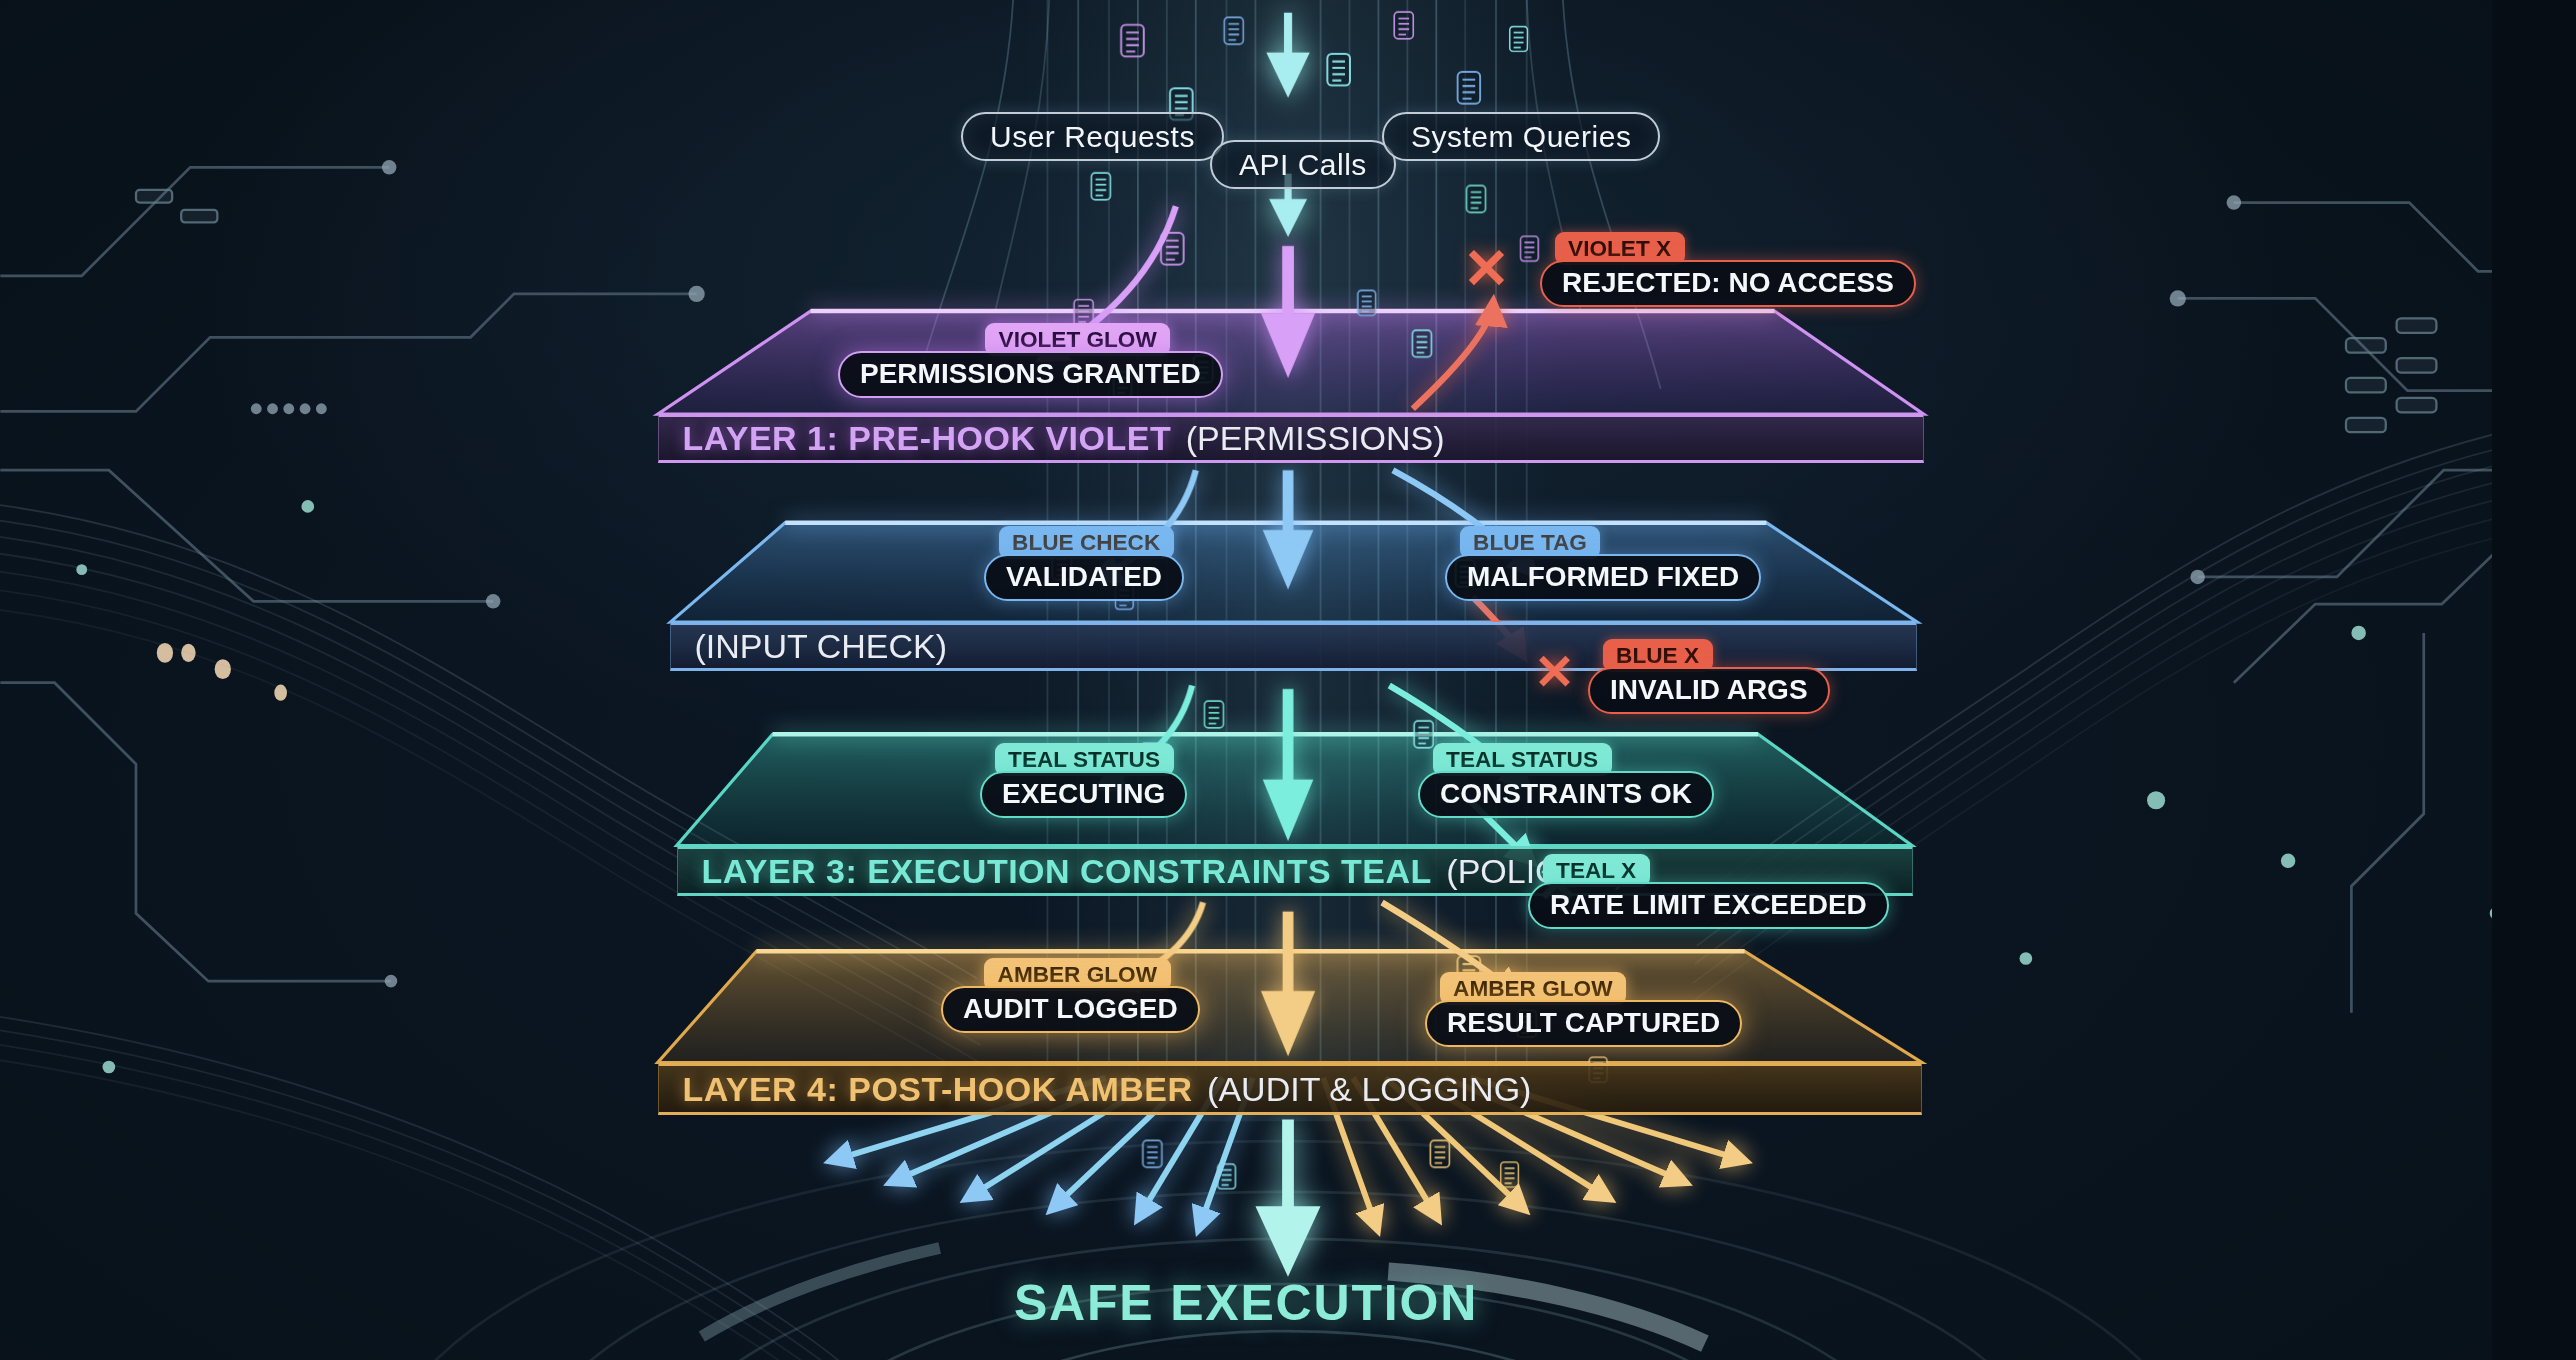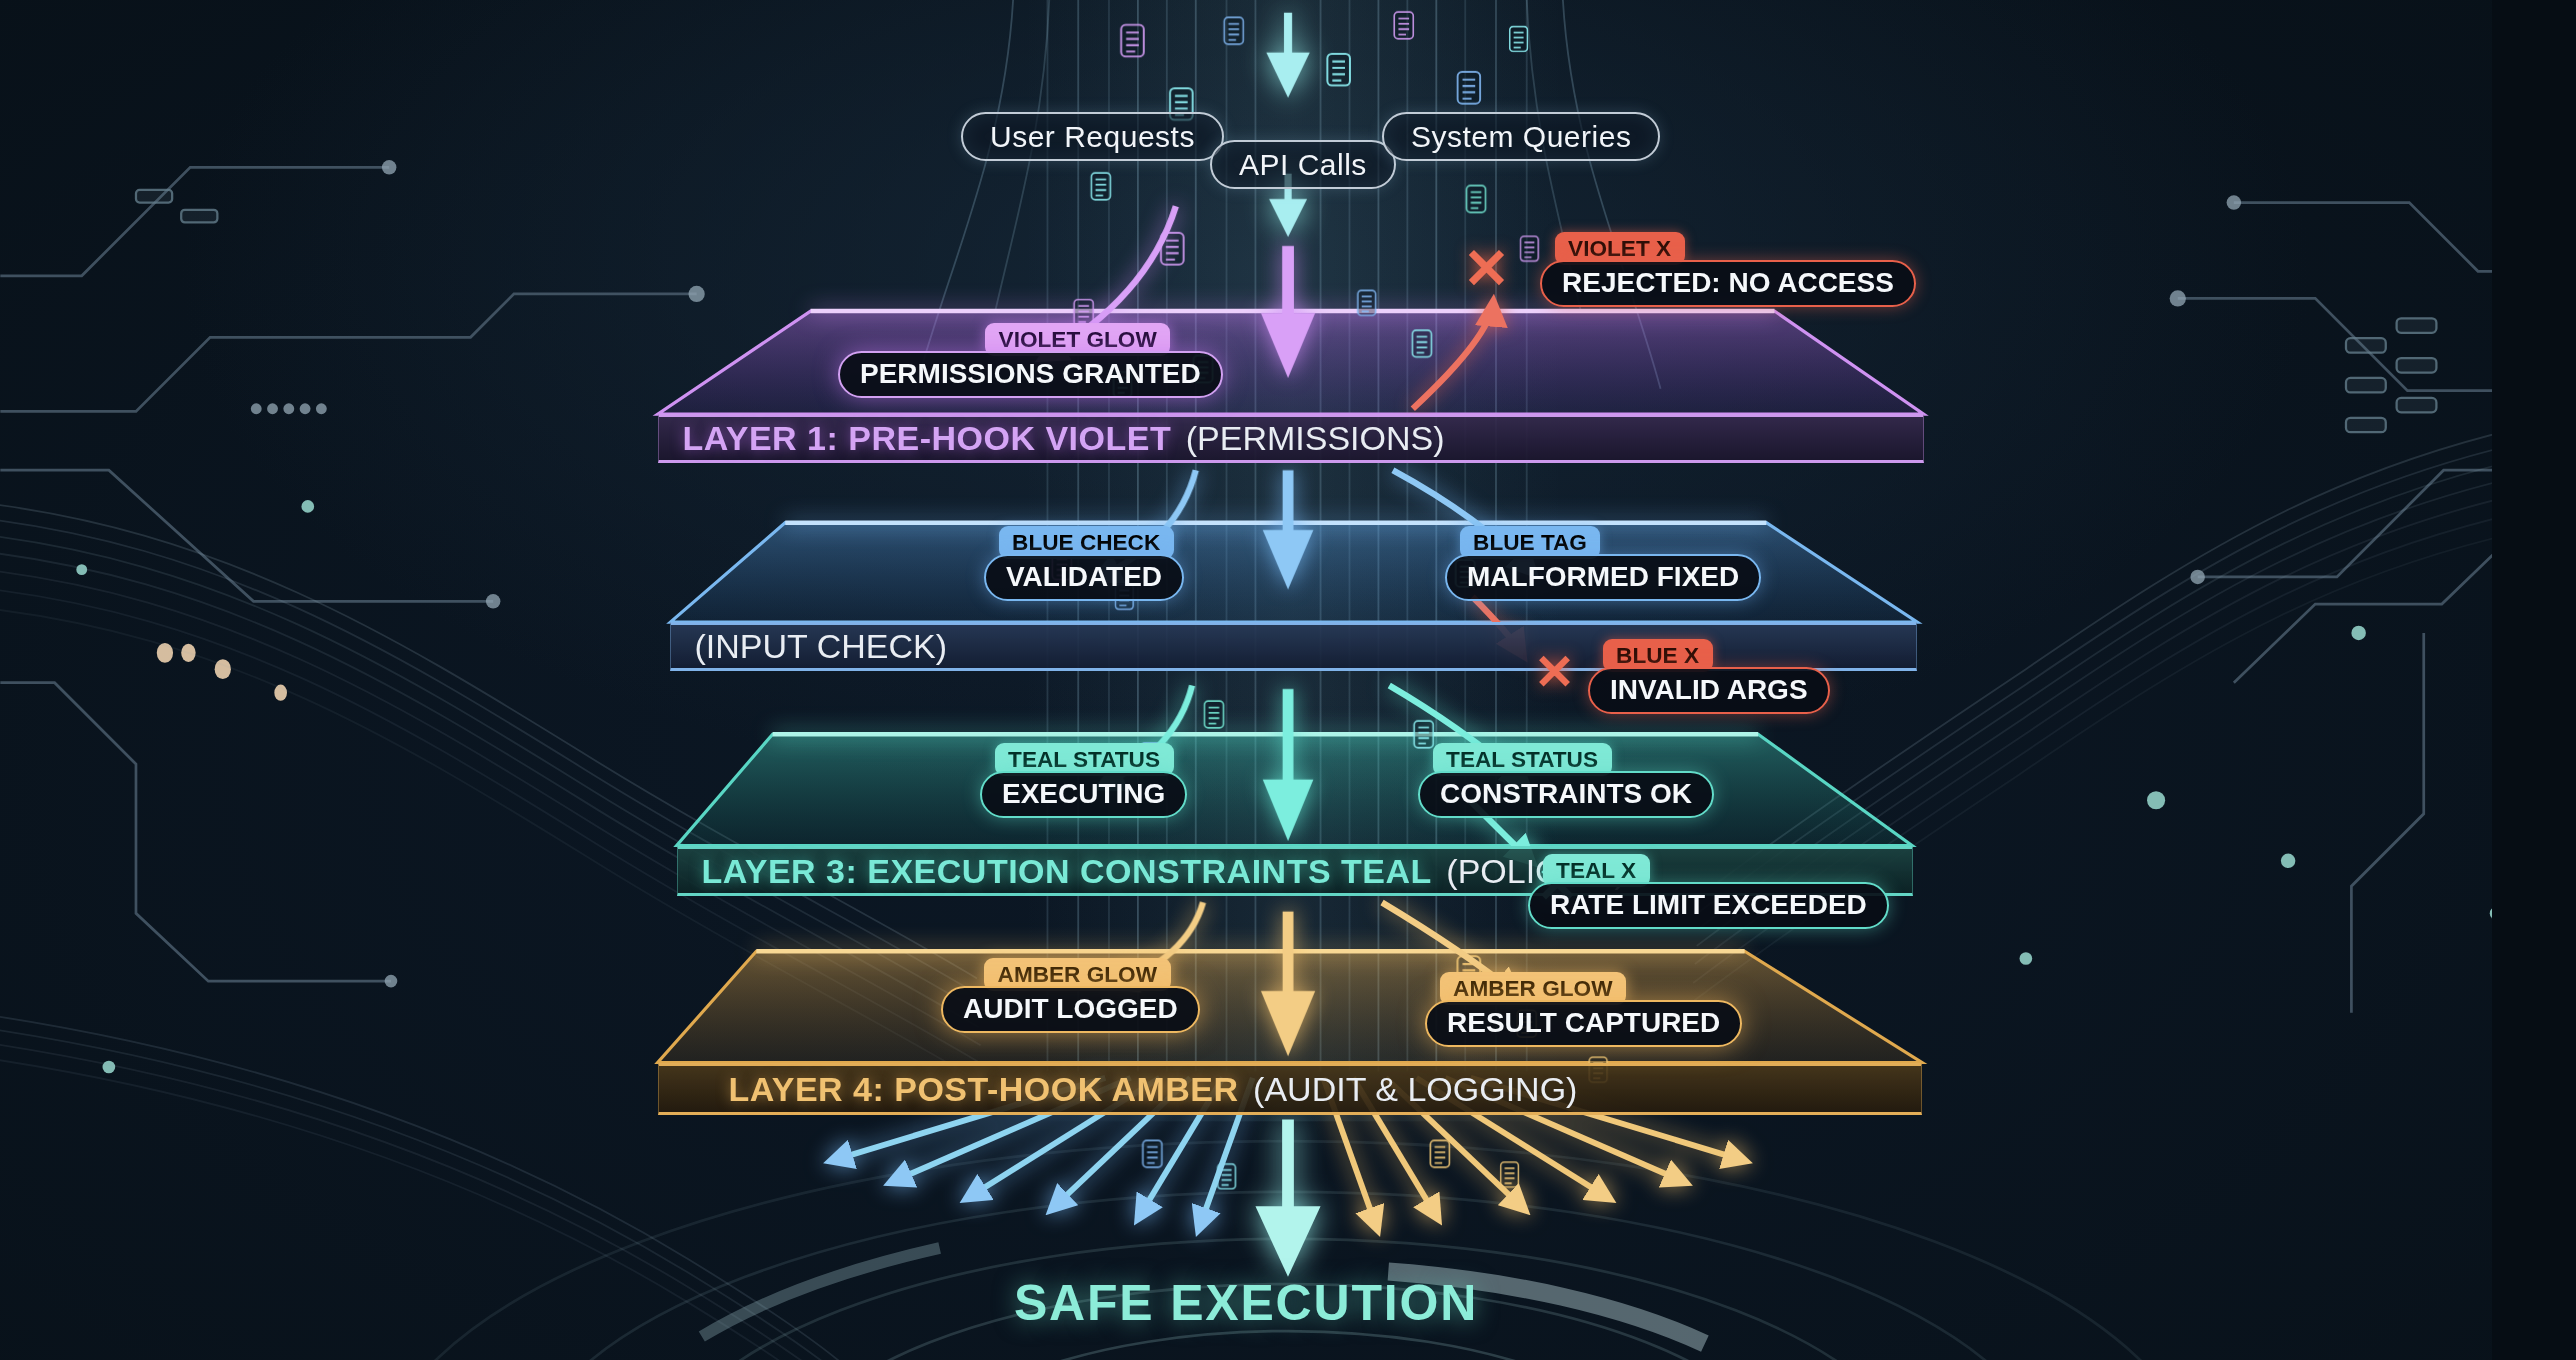--- a/index.html
+++ b/index.html
@@ -40,36 +40,36 @@
         background:linear-gradient(180deg,rgba(54,42,78,.90),rgba(28,22,46,.92));}
   .lb-v .layer-name{color:#d4a4f4;text-shadow:0 0 12.7px rgba(190,110,240,.55);}
   .lb-b{border-color:rgba(134,186,242,.95) rgba(134,186,242,.35);
         background:linear-gradient(180deg,rgba(40,58,88,.90),rgba(20,30,52,.92));}
   .lb-b .layer-name{color:#8ec6f5;text-shadow:0 0 12.7px rgba(100,170,240,.55);}
   .lb-t{border-color:rgba(104,222,205,.95) rgba(104,222,205,.35);
         background:linear-gradient(180deg,rgba(28,68,66,.90),rgba(13,36,38,.92));}
   .lb-t .layer-name{color:#79e9d6;text-shadow:0 0 12.7px rgba(80,220,195,.55);}
   .lb-a{border-color:rgba(236,181,92,.95) rgba(236,181,92,.35);
         background:linear-gradient(180deg,rgba(74,56,26,.90),rgba(38,28,14,.92));}
-  .lb-a .layer-name{color:#f0c171;text-shadow:0 0 12.7px rgba(240,180,90,.55);margin-left:46px;}
+  .lb-a .layer-name{color:#f0c171;text-shadow:0 0 12.7px rgba(240,180,90,.55);}
 
   
   .badge{position:absolute;}
   .badge .pill{
     display:inline-block;position:relative;z-index:2;white-space:nowrap;
     background:rgba(9,13,22,.92);color:#f5f8fb;
     font-size:28px;font-weight:700;padding:5.4px 20px;border-radius:27px;border:2.7px solid;
   }
   .badge .tag{
     position:absolute;z-index:1;left:14.5px;top:-28px;white-space:nowrap;
     font-size:22.6px;font-weight:700;padding:3.6px 13.6px;border-radius:9px;
   }
   .bv .tag{background:#e2a6f5;color:#230b38;box-shadow:0 0 12.7px rgba(205,130,245,.6);}
   .bv .pill{border-color:#d2a0f2;box-shadow:0 0 23.5px rgba(196,120,240,.55);}
-  .bb .tag{background:#79b7f0;color:#000000;box-shadow:0 0 11px rgba(110,175,240,.5);}
+  .bb .tag{background:#79b7f0;color:#404040;box-shadow:0 0 11px rgba(110,175,240,.5);}
   .bb .pill{border-color:#79b7f0;box-shadow:0 0 18px rgba(110,170,235,.45);}
   .bt .tag{background:#7fe9d6;color:#043028;box-shadow:0 0 11px rgba(90,220,200,.5);}
   .bt .pill{border-color:#62dcc9;box-shadow:0 0 18px rgba(90,215,195,.45);}
   .ba .tag{background:#f3c377;color:#3a2404;box-shadow:0 0 14.5px rgba(240,185,100,.65);}
   .ba .pill{border-color:#eeb860;box-shadow:0 0 27px rgba(240,180,90,.6);}
   .br .tag{background:#e8604a;color:#2e0e07;box-shadow:0 0 11px rgba(230,95,75,.55);}
   .br .pill{border-color:#e8604a;box-shadow:0 0 16.3px rgba(230,95,75,.45);}
   .tag-far{left:147px !important;}
   .tag-mid{left:43px !important;}
 

